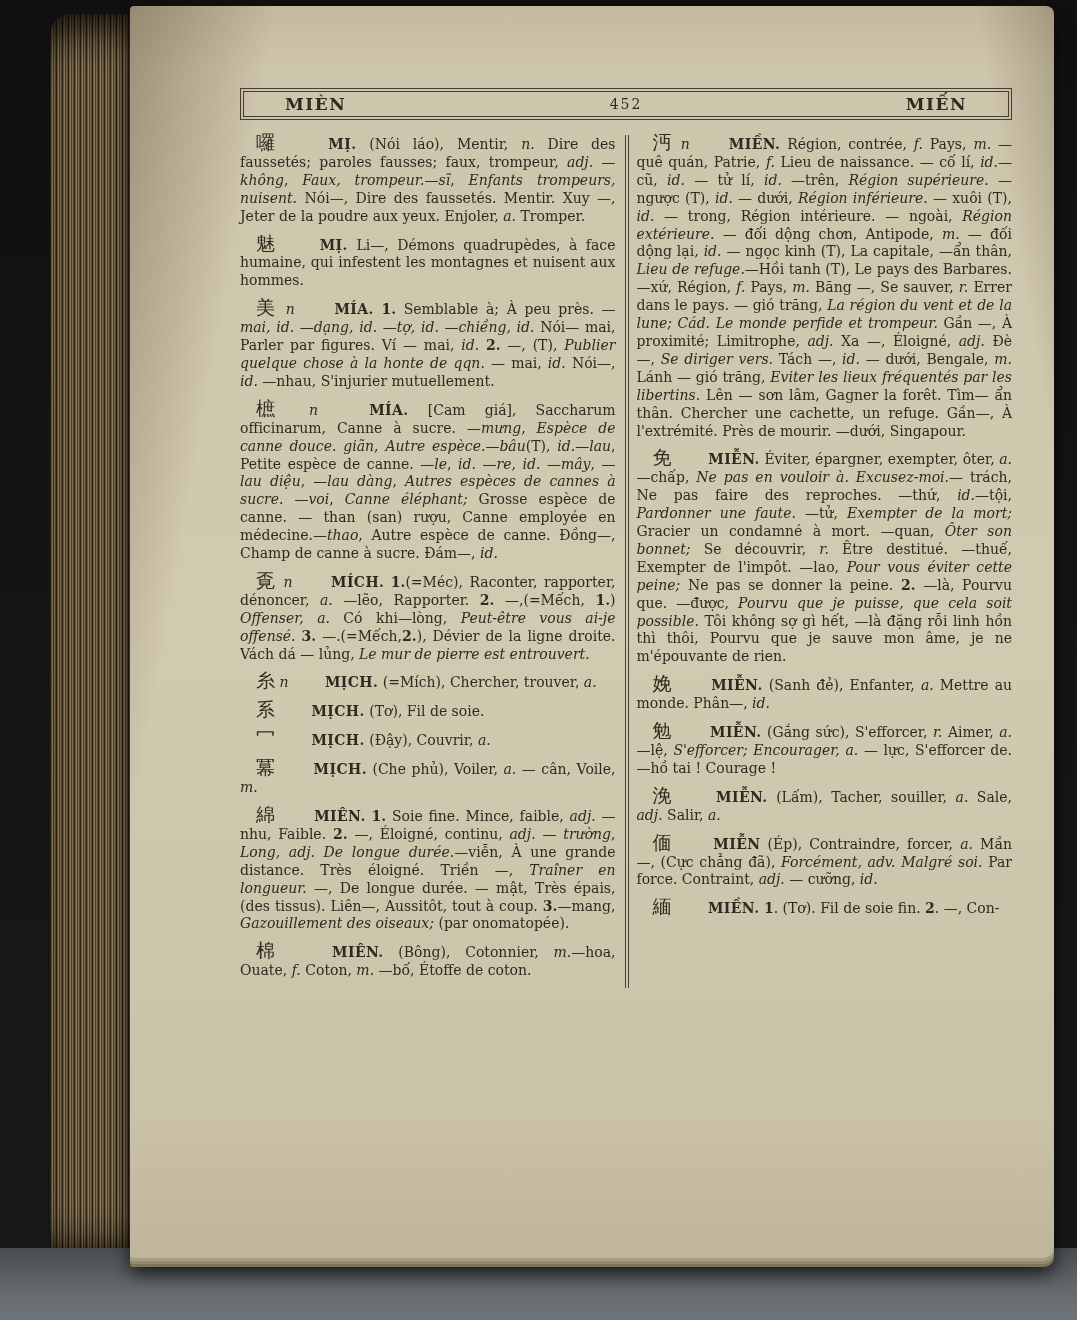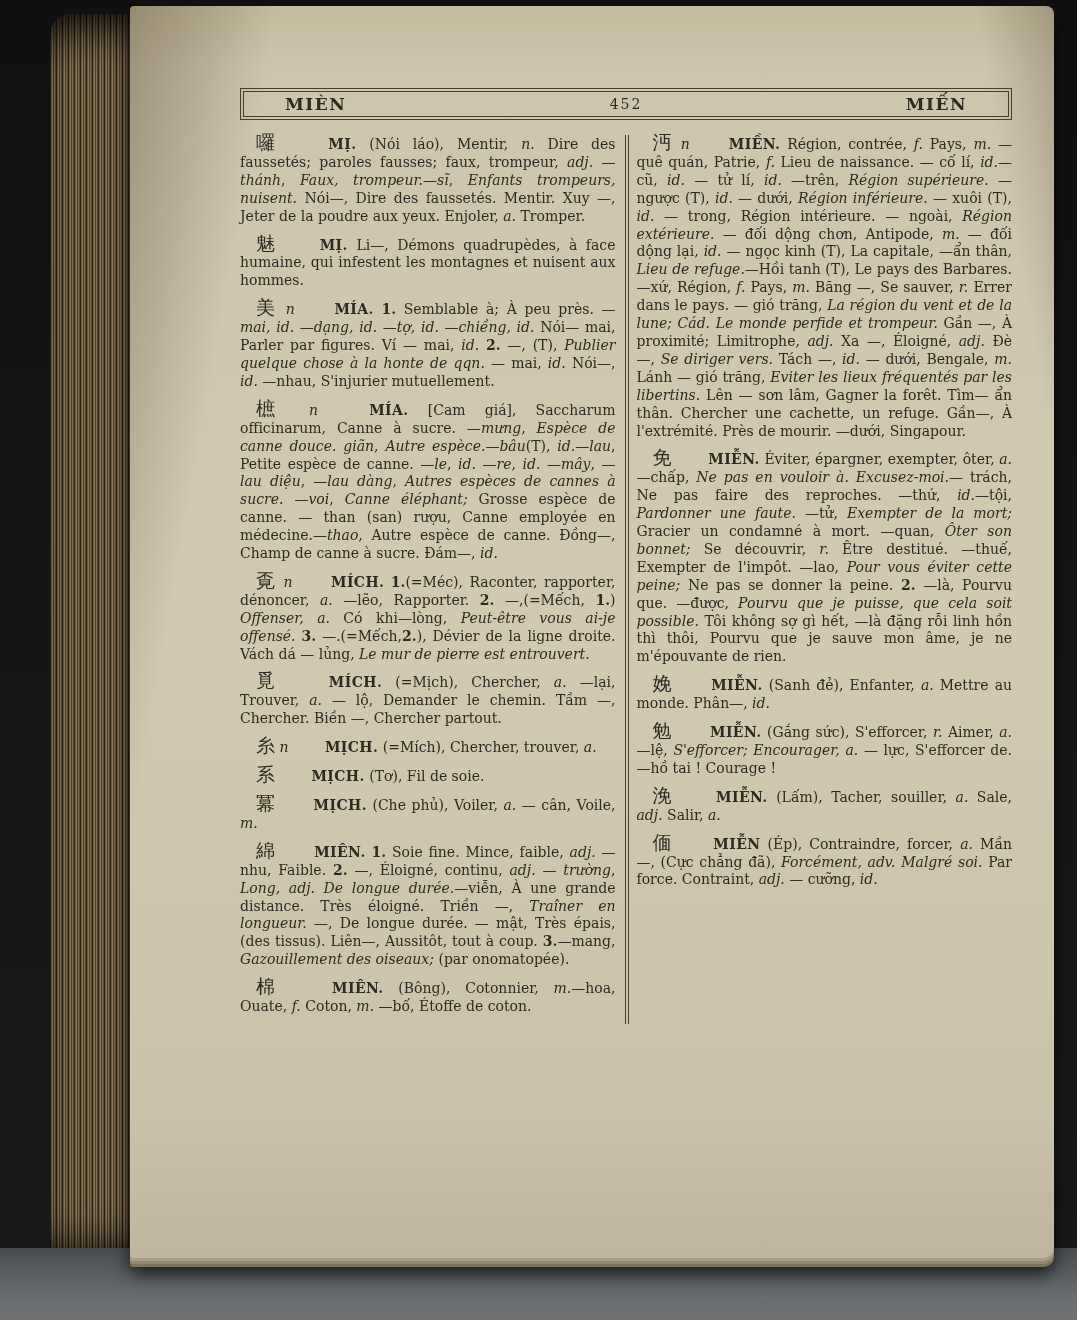--- a/index.html
+++ b/index.html
@@ -73,36 +73,37 @@
 
 <div class="page">
   <div class="content">
     <div class="header-box">
       <span class="header-word">MIÈN</span>
       <span class="page-num">452</span>
       <span class="header-word">MIẾN</span>
     </div>
     <div class="columns">
       <div class="col" id="col-left">
-          <p class="entry"><span class="cjk">囉</span> <span class="head">MỊ.</span> <span class="body">(Nói láo), Mentir, <i>n.</i> Dire des faussetés; paroles fausses; faux, trompeur, <i>adj.</i> —<i>thánh</i>, <i>Faux, trompeur.</i>—<i>sĩ</i>, <i>Enfants trompeurs, nuisent.</i> Nói—, Dire des faussetés. Mentir. Xuy —, Jeter de la poudre aux yeux. Enjoler, <i>a.</i> Tromper.</span></p>
+          <p class="entry"><span class="cjk">囉</span> <span class="head">MỊ.</span> <span class="body">(Nói láo), Mentir, <i>n.</i> Dire des faussetés; paroles fausses; faux, trompeur, <i>adj.</i> —<i>không</i>, <i>Faux, trompeur.</i>—<i>sĩ</i>, <i>Enfants trompeurs, nuisent.</i> Nói—, Dire des faussetés. Mentir. Xuy —, Jeter de la poudre aux yeux. Enjoler, <i>a.</i> Tromper.</span></p>
           <p class="entry"><span class="cjk">魅</span> <span class="head">MỊ.</span> <span class="body">Li—, Démons quadrupèdes, à face humaine, qui infestent les montagnes et nuisent aux hommes.</span></p>
           <p class="entry"><span class="cjk">美</span> <span class="pre">n</span> <span class="head">MÍA.</span> <span class="body"><b>1.</b> Semblable à; À peu près. — <i>mai, id.</i> —<i>dạng, id.</i> —<i>tợ, id.</i> —<i>chiềng, id.</i> Nói— mai, Parler par figures. Ví — mai, <i>id.</i> <b>2.</b> —, (T), <i>Publier quelque chose à la honte de qqn.</i> — mai, <i>id.</i> Nói—, <i>id.</i> —nhau, S'injurier mutuellement.</span></p>
           <p class="entry"><span class="cjk">樜</span> <span class="pre">n</span> <span class="head">MÍA.</span> <span class="body">[Cam giá], Saccharum officinarum, Canne à sucre. —<i>mưng</i>, <i>Espèce de canne douce.</i> <i>giãn</i>, <i>Autre espèce.</i>—<i>bâu</i>(T), <i>id.</i>—<i>lau</i>, Petite espèce de canne. —<i>le</i>, <i>id.</i> —<i>re</i>, <i>id.</i> —<i>mây</i>, —<i>lau diệu</i>, —<i>lau dàng</i>, <i>Autres espèces de cannes à sucre.</i> —<i>voi</i>, <i>Canne éléphant;</i> Grosse espèce de canne. — than (san) rượu, Canne employée en médecine.—<i>thao</i>, Autre espèce de canne. Đồng—, Champ de canne à sucre. Đám—, <i>id.</i></span></p>
           <p class="entry"><span class="cjk">覔</span> <span class="pre">n</span> <span class="head">MÍCH.</span> <span class="body"><b>1.</b>(=Méc), Raconter, rapporter, dénoncer, <i>a.</i> —lẽo, Rapporter. <b>2.</b> —,(=Mếch, <b>1.</b>) <i>Offenser, a.</i> Có khi—lòng, <i>Peut-être vous ai-je offensé.</i> <b>3.</b> —.(=Mếch,<b>2.</b>), Dévier de la ligne droite. Vách dá — lủng, <i>Le mur de pierre est entrouvert.</i></span></p>
-          <p class="entry"><span class="cjk">覓</span> <span class="head">MÍCH.</span> <span class="body">(=Mịch), Chercher, <i>a.</i> —lại, Trouver, <i>a.</i> — lộ, Demander le chemin. Tầm —, Chercher. Biền —, Chercher partout.</span></p>
           <p class="entry"><span class="cjk">糸</span> <span class="pre">n</span> <span class="head">MỊCH.</span> <span class="body">(=Mích), Chercher, trouver, <i>a.</i></span></p>
           <p class="entry"><span class="cjk">系</span> <span class="head">MỊCH.</span> <span class="body">(Tơ), Fil de soie.</span></p>
+          <p class="entry"><span class="cjk">冖</span> <span class="head">MỊCH.</span> <span class="body">(Đậy), Couvrir, <i>a.</i></span></p>
           <p class="entry"><span class="cjk">冪</span> <span class="head">MỊCH.</span> <span class="body">(Che phủ), Voiler, <i>a.</i> — cân, Voile, <i>m.</i></span></p>
           <p class="entry"><span class="cjk">綿</span> <span class="head">MIÊN.</span> <span class="body"><b>1.</b> Soie fine. Mince, faible, <i>adj.</i> —nhu, Faible. <b>2.</b> —, Éloigné, continu, <i>adj.</i> — <i>trường</i>, <i>Long, adj. De longue durée.</i>—viễn, À une grande distance. Très éloigné. Triền —, <i>Traîner en longueur.</i> —, De longue durée. — mật, Très épais, (des tissus). Liên—, Aussitôt, tout à coup. <b>3.</b>—mang, <i>Gazouillement des oiseaux;</i> (par onomatopée).</span></p>
           <p class="entry"><span class="cjk">棉</span> <span class="head">MIÊN.</span> <span class="body">(Bông), Cotonnier, <i>m.</i>—hoa, Ouate, <i>f.</i> Coton, <i>m.</i> —bố, Étoffe de coton.</span></p>
         </div>
       <div class="col-divider"></div>
       <div class="col" id="col-right">
           <p class="entry"><span class="cjk">沔</span> <span class="pre">n</span> <span class="head">MIỀN.</span> <span class="body">Région, contrée, <i>f.</i> Pays, <i>m.</i> —quê quán, Patrie, <i>f.</i> Lieu de naissance. — cố lí, <i>id.</i>— cũ, <i>id.</i> — tử lí, <i>id.</i> —trên, <i>Région supérieure.</i> — ngược (T), <i>id.</i> — dưới, <i>Région inférieure.</i> — xuôi (T), <i>id.</i> — trong, Région intérieure. — ngoài, <i>Région extérieure.</i> — đối dộng chơn, Antipode, <i>m.</i> — đối dộng lại, <i>id.</i> — ngọc kinh (T), La capitale, —ẩn thân, <i>Lieu de refuge.</i>—Hồi tanh (T), Le pays des Barbares. —xứ, Région, <i>f.</i> Pays, <i>m.</i> Băng —, Se sauver, <i>r.</i> Errer dans le pays. — gió trăng, <i>La région du vent et de la lune; Cád. Le monde perfide et trompeur.</i> Gần —, À proximité; Limitrophe, <i>adj.</i> Xa —, Éloigné, <i>adj.</i> Đè —, <i>Se diriger vers.</i> Tách —, <i>id.</i> — dưới, Bengale, <i>m.</i> Lánh — gió trăng, <i>Eviter les lieux fréquentés par les libertins.</i> Lên — sơn lâm, Gagner la forêt. Tìm— ẩn thân. Chercher une cachette, un refuge. Gần—, À l'extrémité. Près de mourir. —dưới, Singapour.</span></p>
           <p class="entry"><span class="cjk">免</span> <span class="head">MIỄN.</span> <span class="body">Éviter, épargner, exempter, ôter, <i>a.</i> —chấp, <i>Ne pas en vouloir à. Excusez-moi.</i>— trách, Ne pas faire des reproches. —thứ, <i>id.</i>—tội, <i>Pardonner une faute.</i> —tử, <i>Exempter de la mort;</i> Gracier un condamné à mort. —quan, <i>Ôter son bonnet;</i> Se découvrir, <i>r.</i> Être destitué. —thuế, Exempter de l'impôt. —lao, <i>Pour vous éviter cette peine;</i> Ne pas se donner la peine. <b>2.</b> —là, Pourvu que. —được, <i>Pourvu que je puisse, que cela soit possible.</i> Tôi không sợ gì hết, —là đặng rỗi linh hồn thì thôi, Pourvu que je sauve mon âme, je ne m'épouvante de rien.</span></p>
           <p class="entry"><span class="cjk">娩</span> <span class="head">MIỄN.</span> <span class="body">(Sanh đẻ), Enfanter, <i>a.</i> Mettre au monde. Phân—, <i>id.</i></span></p>
           <p class="entry"><span class="cjk">勉</span> <span class="head">MIỄN.</span> <span class="body">(Gắng sức), S'efforcer, <i>r.</i> Aimer, <i>a.</i> —lệ, <i>S'efforcer; Encourager, a.</i> — lực, S'efforcer de. —hồ tai ! Courage !</span></p>
           <p class="entry"><span class="cjk">浼</span> <span class="head">MIỄN.</span> <span class="body">(Lấm), Tacher, souiller, <i>a.</i> Sale, <i>adj.</i> Salir, <i>a.</i></span></p>
           <p class="entry"><span class="cjk">偭</span> <span class="head">MIỄN</span> <span class="body">(Ép), Contraindre, forcer, <i>a.</i> Mần —, (Cực chẳng đã), <i>Forcément, adv. Malgré soi.</i> Par force. Contraint, <i>adj.</i> — cưỡng, <i>id.</i></span></p>
+          <p class="entry"><span class="cjk">緬</span> <span class="head">MIỀN.</span> <span class="body"><b>1</b>. (Tơ). Fil de soie fin. <b>2</b>. —, Con-</span></p>
         </div>
     </div>
   </div>
 </div>
 
 </body></html>

